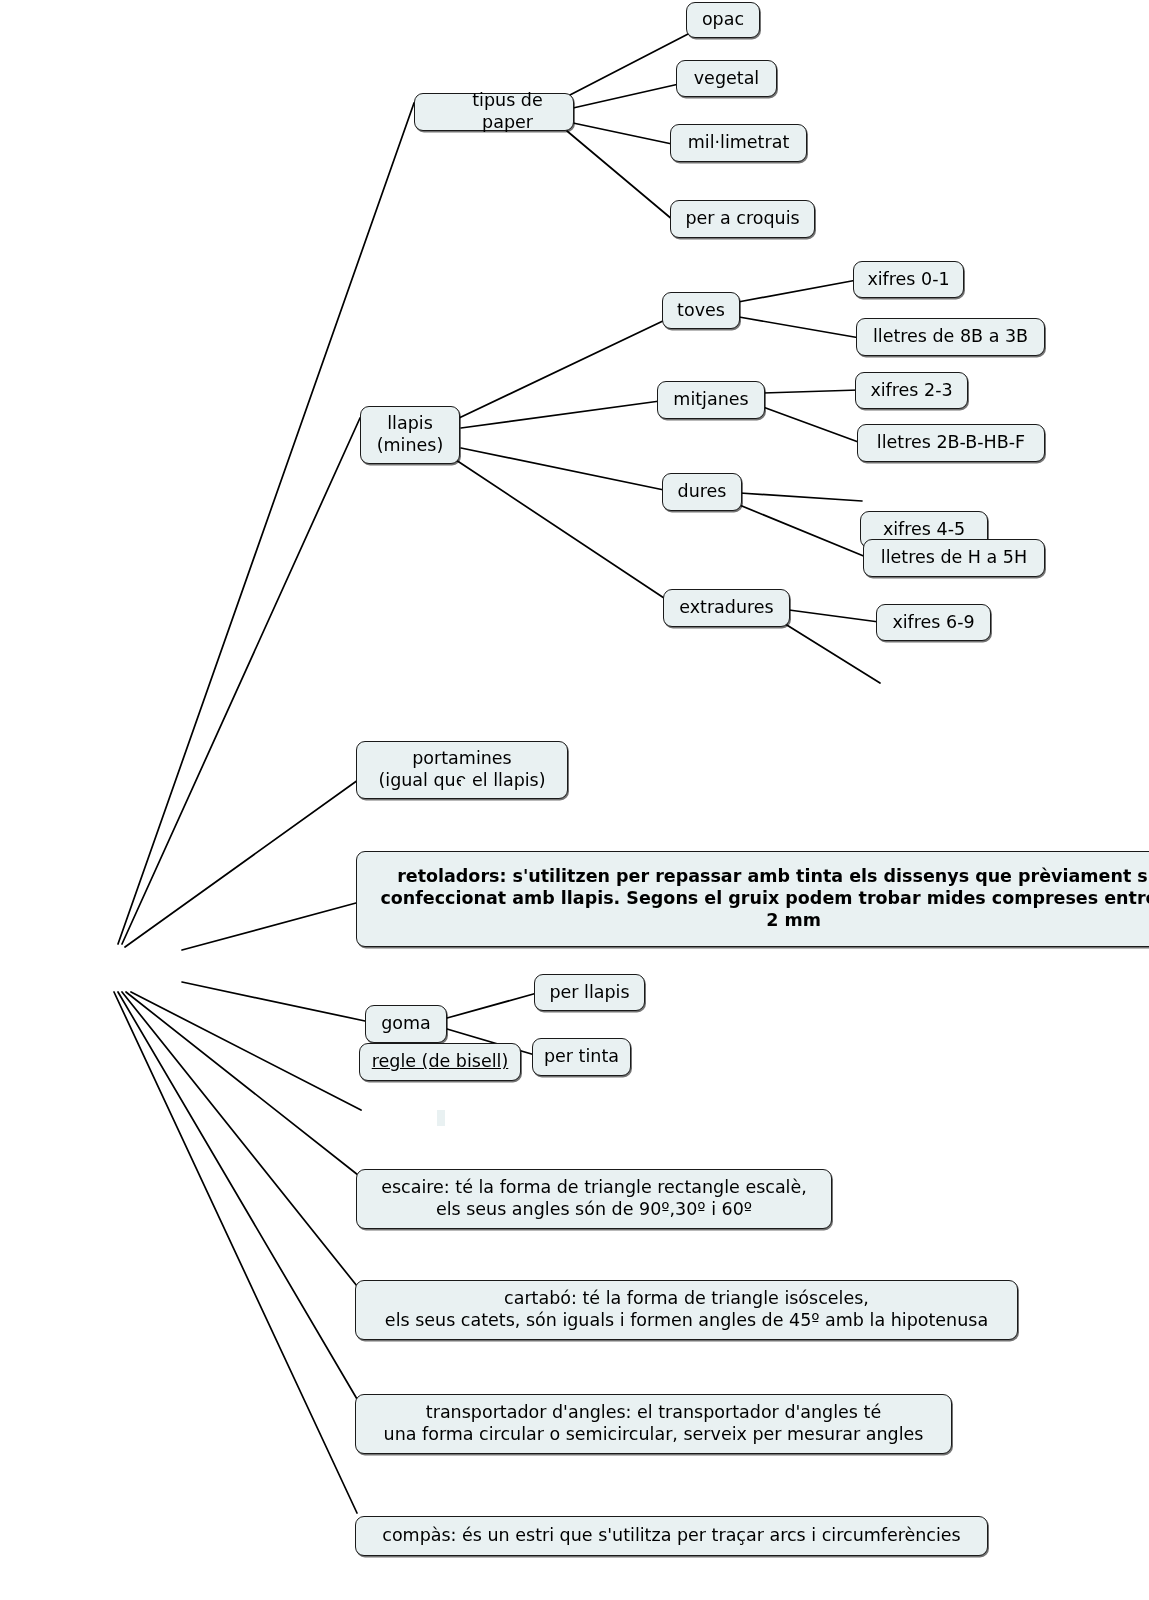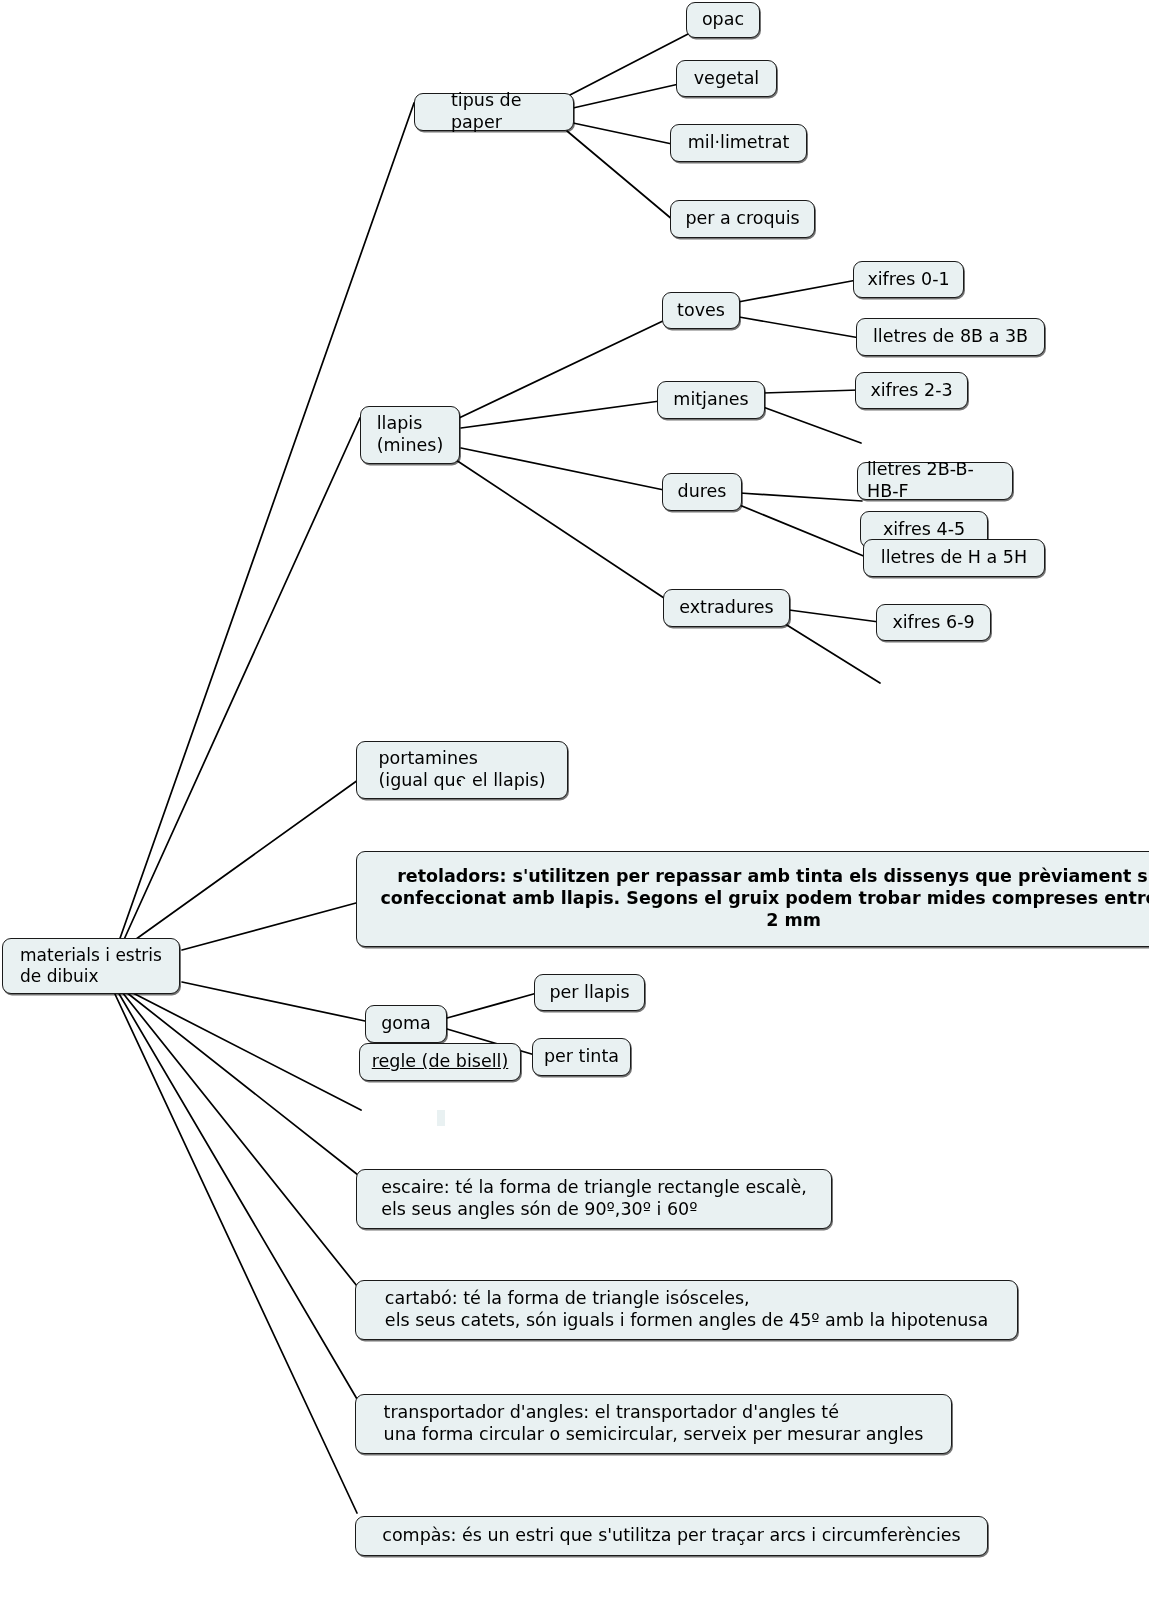--- a/index.html
+++ b/index.html
@@ -26,20 +26,21 @@
   .node {
     position: absolute;
     box-sizing: border-box;
     background: #e9f1f2;
     border: 1.6px solid #1a1a1a;
     border-radius: 9px;
     color: #000000;
     display: flex;
     align-items: center;
     justify-content: center;
+    text-align: center;
     line-height: 1.24;
     font-size: 17.5px;
     padding: 2px 9px;
     white-space: pre-line;
     z-index: 3;
     box-shadow: 1px 1.5px 0 rgba(0,0,0,0.55);
   }
   .node.root { font-size: 17px; }
   .node.para { font-size: 17.5px; }
   .gapmask {
@@ -97,43 +98,41 @@
       <line x1="126" y1="992" x2="358" y2="1175"></line>
 
       <line x1="122" y1="992" x2="357" y2="1286"></line>
 
       <line x1="118" y1="992" x2="357" y2="1399"></line>
 
       <line x1="114" y1="992" x2="357" y2="1513"></line>
     </g>
   </svg>
 
-  <div class="node root" style="left:2px; top:938px; width:178px; height:56px;">materials i estris
-de dibuix</div>
 
   <div class="node" style="left:414px; top:93px; width:160px; height:38px;padding-left:36px;">tipus de paper</div>
 
   <div class="node" style="left:686px; top:2px; width:74px; height:36px;">opac</div>
 
   <div class="node" style="left:676px; top:60px; width:101px; height:37px;">vegetal</div>
 
   <div class="node" style="left:670px; top:124px; width:137px; height:38px;">mil·limetrat</div>
 
   <div class="node" style="left:670px; top:200px; width:145px; height:38px;">per a croquis</div>
 
   <div class="node" style="left:360px; top:406px; width:100px; height:58px;">llapis
 (mines)</div>
 
   <div class="node" style="left:662px; top:292px; width:78px; height:37px;">toves</div>
   <div class="node" style="left:853px; top:261px; width:111px; height:37px;">xifres 0-1</div>
   <div class="node" style="left:856px; top:318px; width:189px; height:38px;">lletres de 8B a 3B</div>
 
   <div class="node" style="left:657px; top:381px; width:108px; height:38px;">mitjanes</div>
   <div class="node" style="left:855px; top:372px; width:113px; height:37px;">xifres 2-3</div>
-  <div class="node" style="left:857px; top:424px; width:156px; height:38px;margin-top:38px;">lletres 2B-B-HB-F</div>
+  <div class="node" style="left:857px; top:424px; width:188px; height:38px;">lletres 2B-B-HB-F</div>
 
   <div class="node" style="left:662px; top:473px; width:80px; height:38px;">dures</div>
   <div class="node" style="left:860px; top:511px; width:128px; height:37px;">xifres 4-5</div>
   <div class="node" style="left:863px; top:539px; width:182px; height:38px;">lletres de H a 5H</div>
 
   <div class="node" style="left:663px; top:589px; width:127px; height:38px;">extradures</div>
   <div class="node" style="left:876px; top:604px; width:115px; height:37px;">xifres 6-9</div>
 
   <div class="node" style="left:356px; top:741px; width:212px; height:58px;">portamines
 (igual que el llapis)</div>

